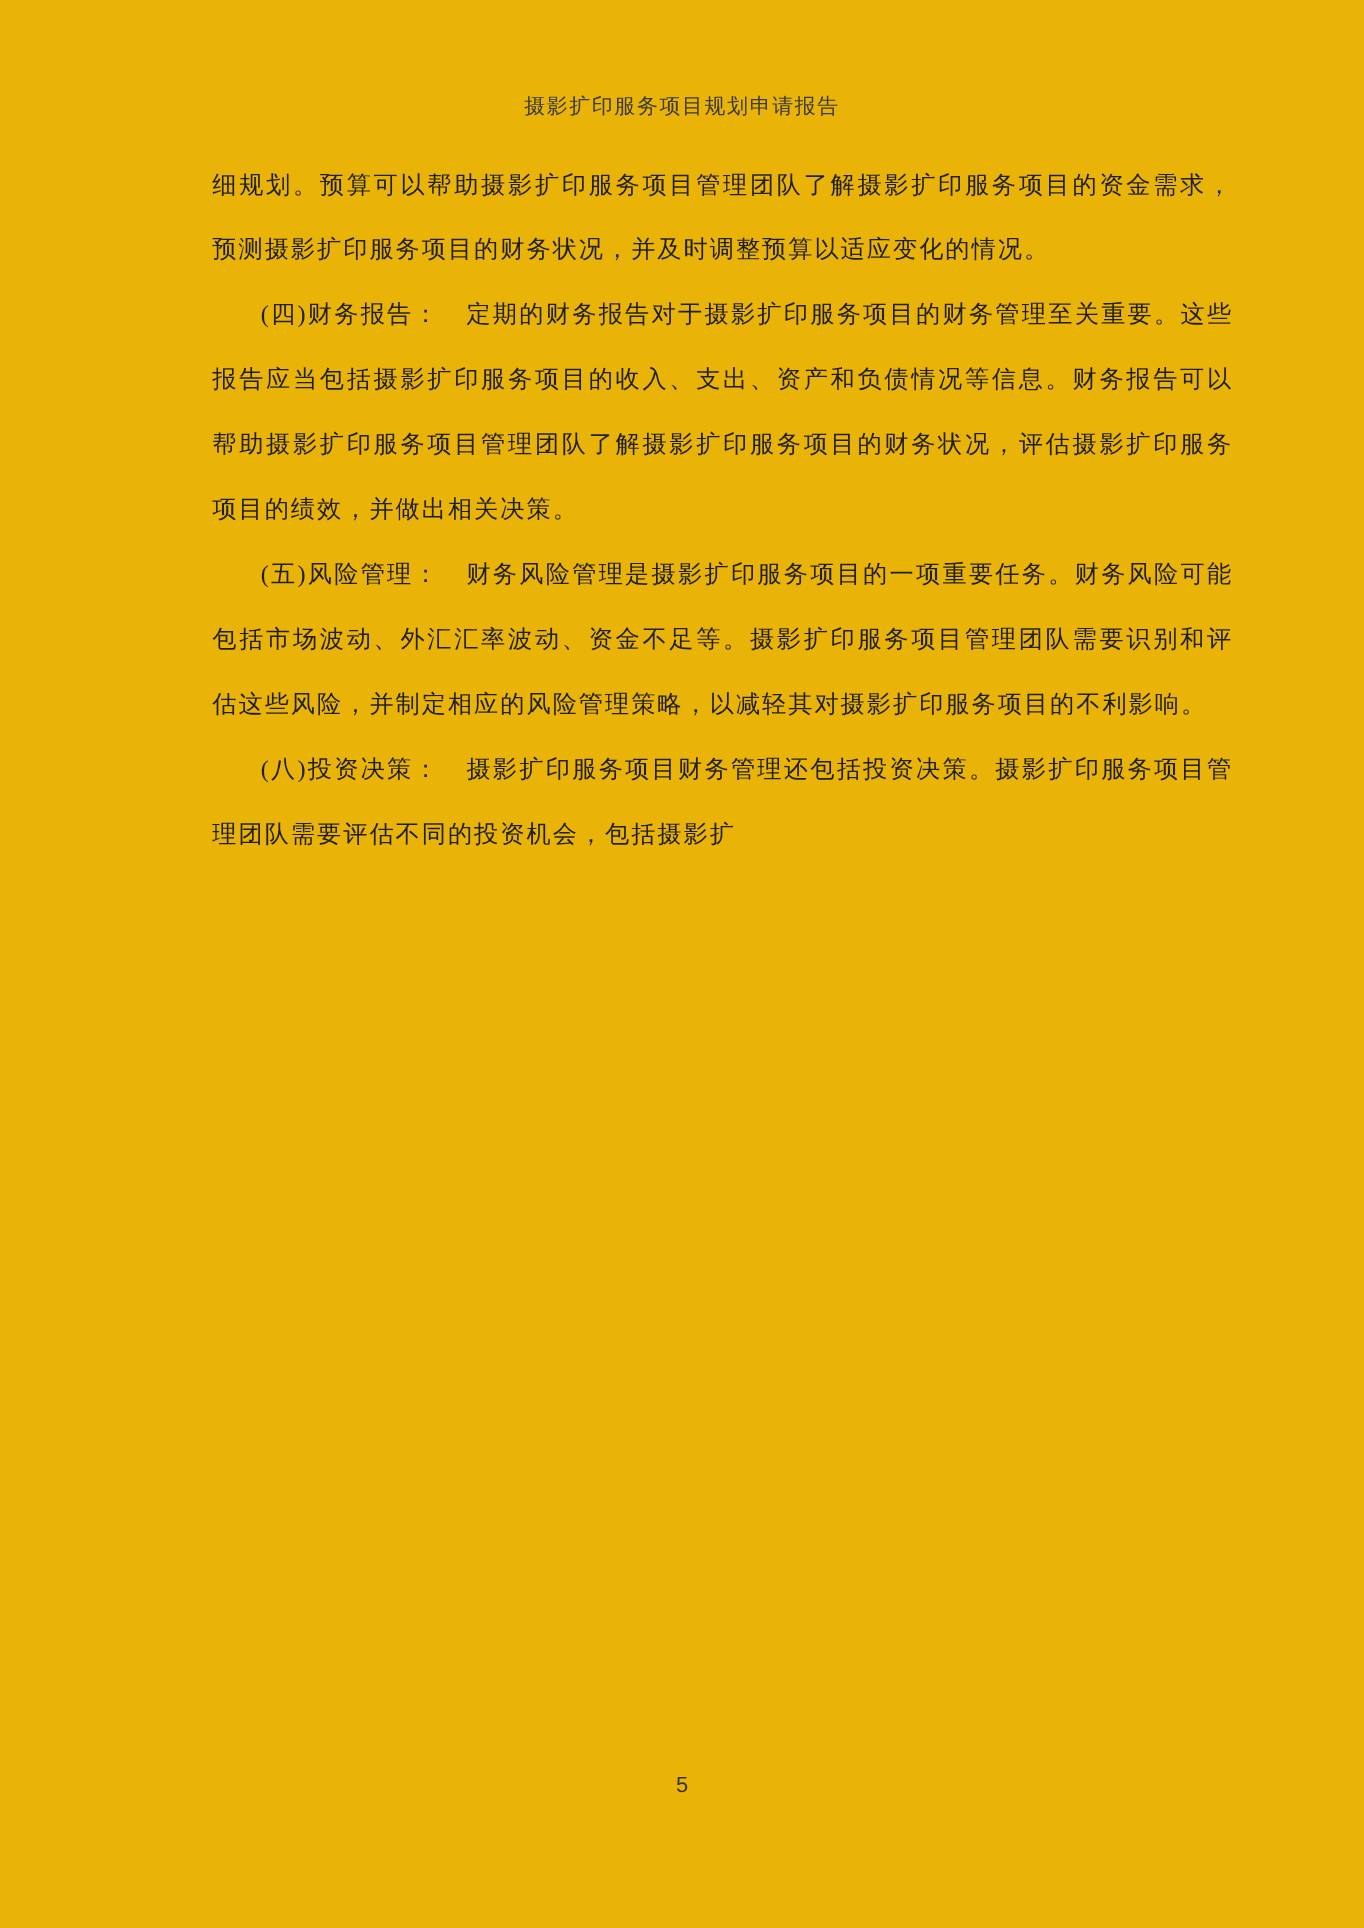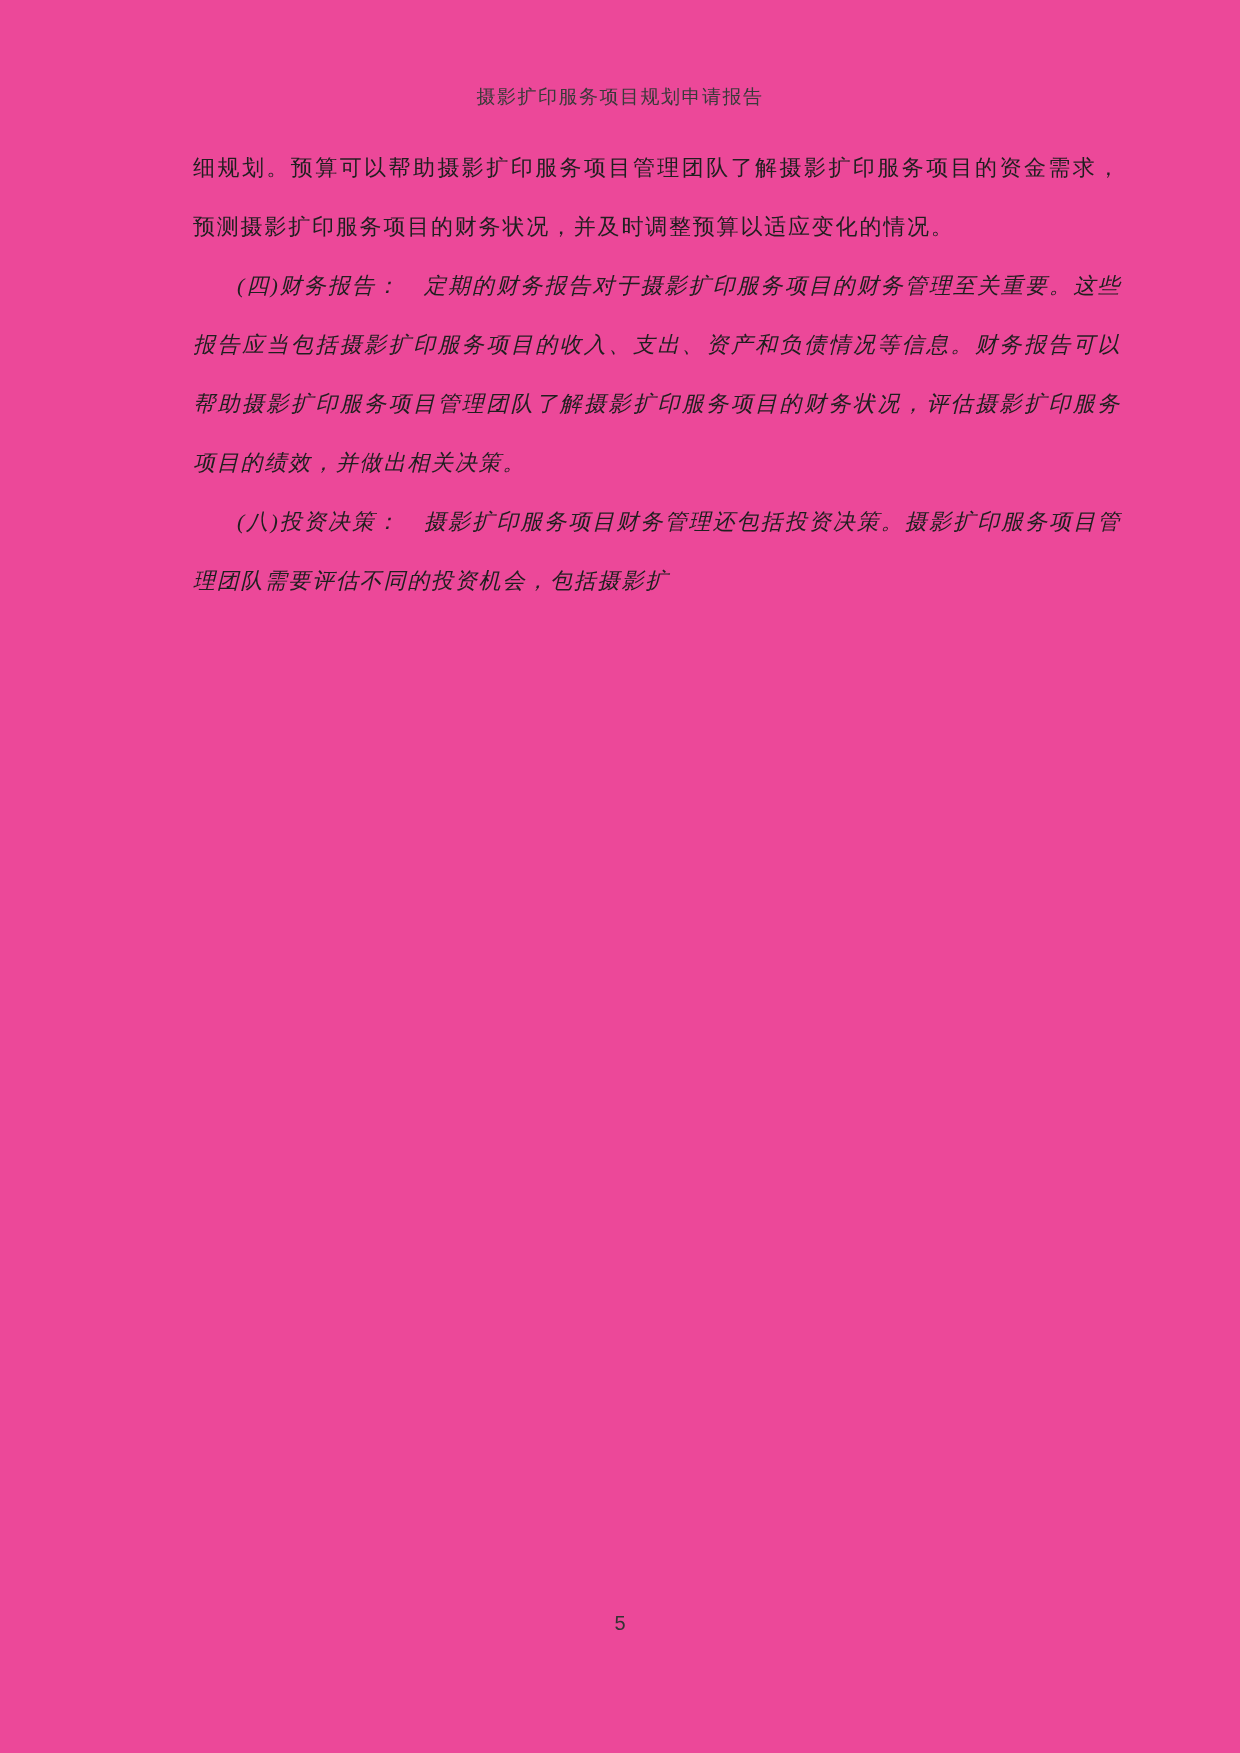--- a/index.html
+++ b/index.html
@@ -4,21 +4,21 @@
 <style>
   html, body {
     margin: 0;
     padding: 0;
     background: #ffffff;
   }
   .page {
     position: relative;
     width: 1240px;
     height: 1753px;
-    background: #ec4899;
+    background: #eab308;
     overflow: hidden;
     font-family: "Liberation Serif", serif;
   }
   .doc-header {
     position: absolute;
     top: 84px;
     left: 0;
     right: 0;
     text-align: center;
     font-size: 19px;
@@ -36,21 +36,20 @@
     letter-spacing: 1.8px;
     color: #1f1f1f;
     text-align: justify;
   }
   .content p {
     margin: 0;
     padding: 0;
   }
   .content p.indented {
     text-indent: 2em;
-    font-style: italic;
   }
   .page-number {
     position: absolute;
     top: 1612px;
     left: 0;
     right: 0;
     text-align: center;
     font-size: 20px;
     color: #333333;
     font-family: "Liberation Sans", sans-serif;
@@ -59,18 +58,19 @@
 </head>
 <body>
 
 <div class="page">
 
   <div class="doc-header">摄影扩印服务项目规划申请报告</div>
 
   <div class="content">
     <p>细规划。预算可以帮助摄影扩印服务项目管理团队了解摄影扩印服务项目的资金需求，预测摄影扩印服务项目的财务状况，并及时调整预算以适应变化的情况。</p>
     <p class="indented">(四)财务报告：　定期的财务报告对于摄影扩印服务项目的财务管理至关重要。这些报告应当包括摄影扩印服务项目的收入、支出、资产和负债情况等信息。财务报告可以帮助摄影扩印服务项目管理团队了解摄影扩印服务项目的财务状况，评估摄影扩印服务项目的绩效，并做出相关决策。</p>
+    <p class="indented">(五)风险管理：　财务风险管理是摄影扩印服务项目的一项重要任务。财务风险可能包括市场波动、外汇汇率波动、资金不足等。摄影扩印服务项目管理团队需要识别和评估这些风险，并制定相应的风险管理策略，以减轻其对摄影扩印服务项目的不利影响。</p>
     <p class="indented">(八)投资决策：　摄影扩印服务项目财务管理还包括投资决策。摄影扩印服务项目管理团队需要评估不同的投资机会，包括摄影扩</p>
   </div>
 
   <div class="page-number">5</div>
 
 </div>
 
 </body></html>

